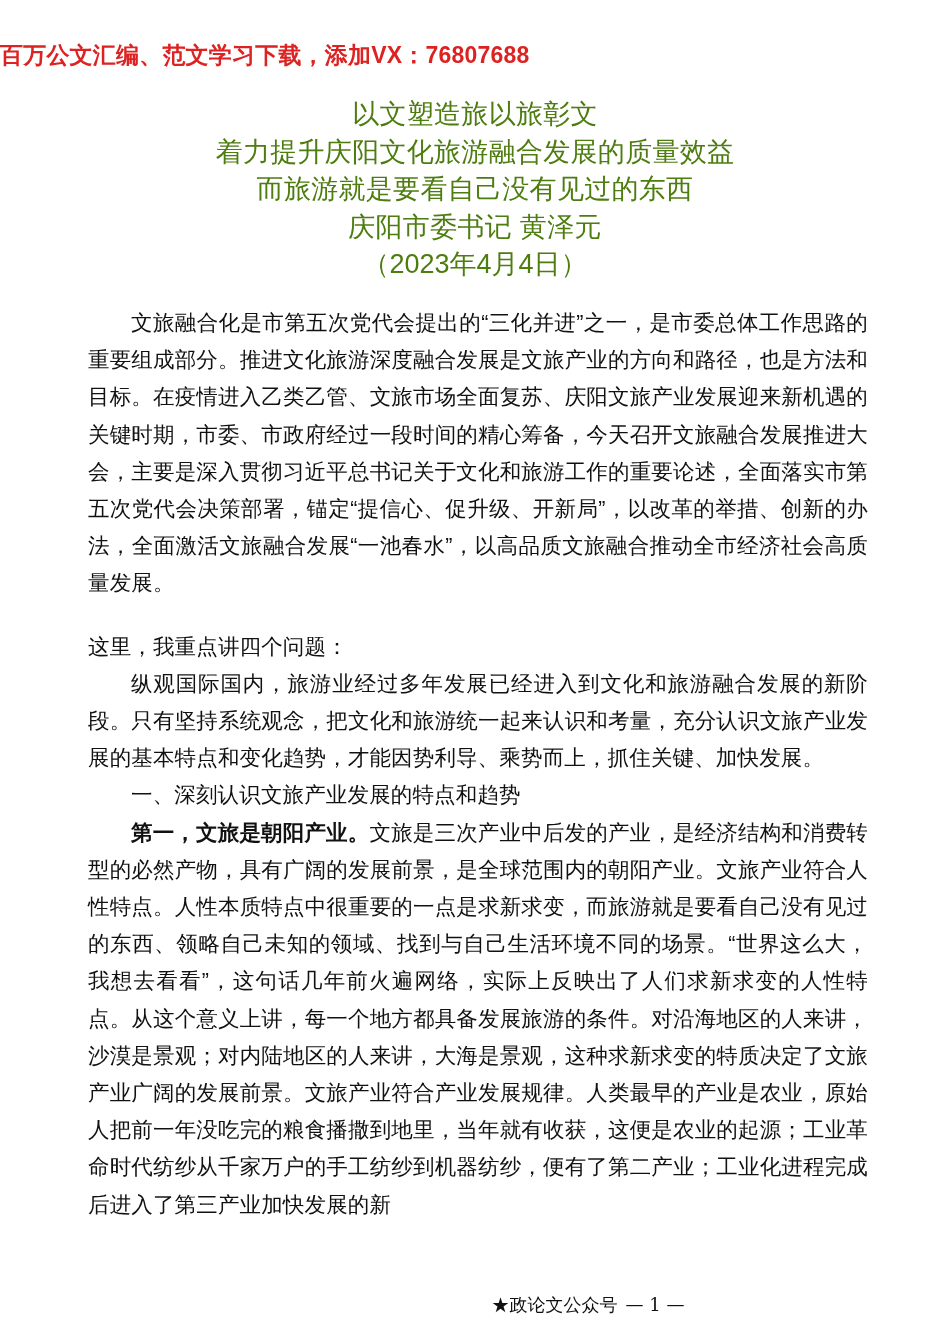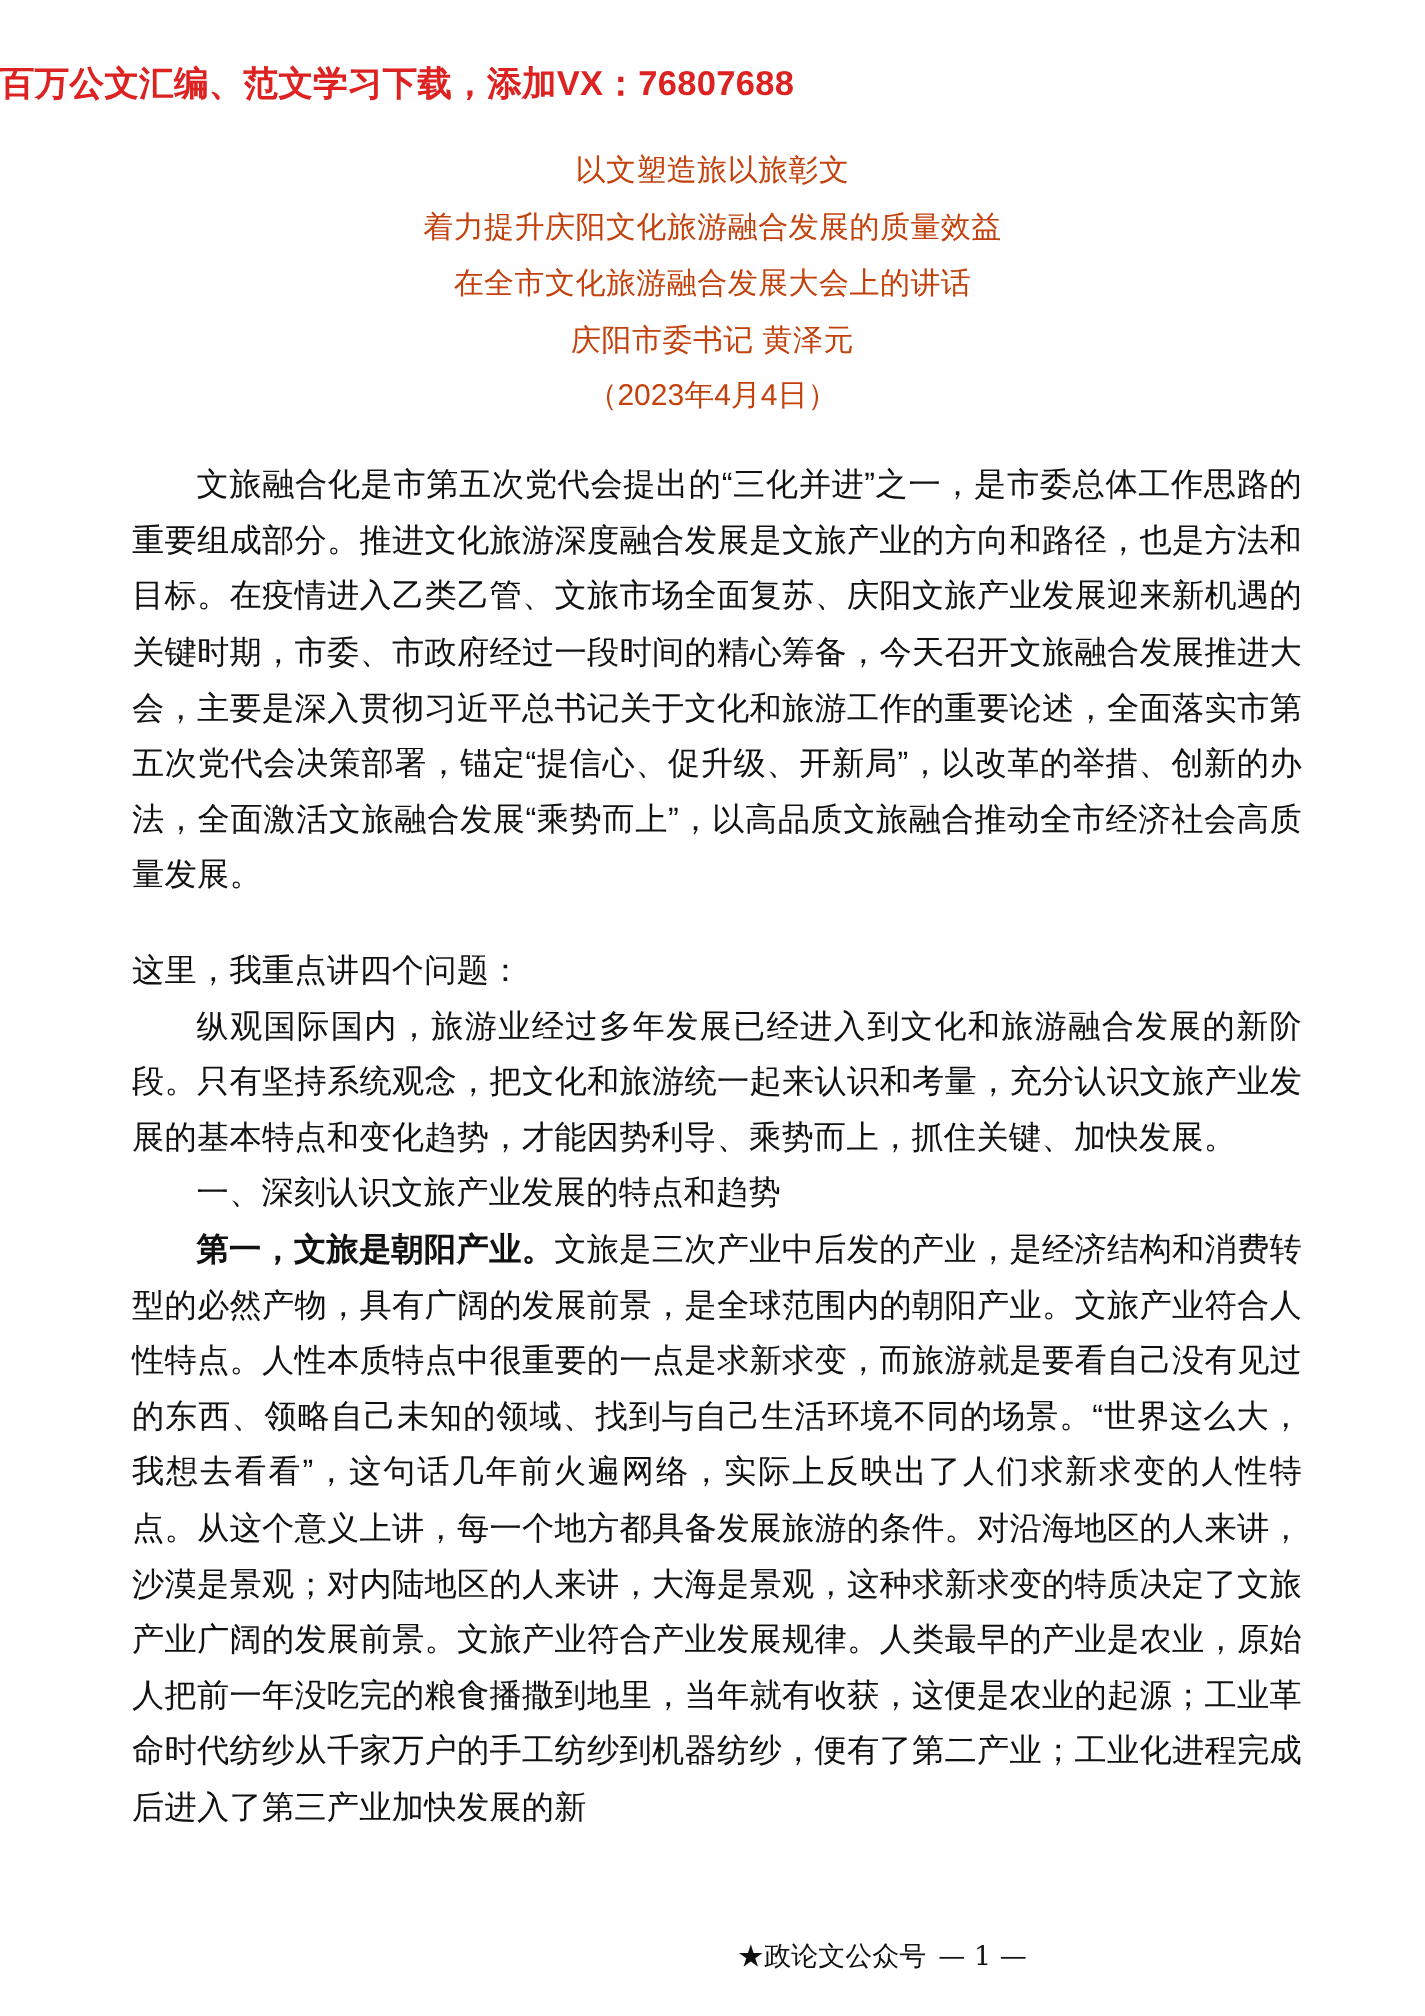--- a/index.html
+++ b/index.html
@@ -36,24 +36,24 @@
 
   
   .title-block {
     position: absolute;
     top: 96px;
     left: 0;
     width: 950px;
     text-align: center;
   }
   .title-line {
-    font-size: 20px;
+    font-size: 27px;
     line-height: 37.5px;
     letter-spacing: 0.3px;
-    color: #c2410c;
+    color: #4d7c0f;
     white-space: nowrap;
   }
   .title-line.author {
     letter-spacing: 0.3px;
   }
   .title-line.date {
     letter-spacing: 0px;
   }
 
   
@@ -107,28 +107,28 @@
 </head>
 <body>
 
 <div id="page">
 
   <div class="promo-banner">百万公文汇编、范文学习下载，添加VX：76807688</div>
 
   <div class="title-block">
     <div class="title-line">以文塑造旅以旅彰文</div>
     <div class="title-line">着力提升庆阳文化旅游融合发展的质量效益</div>
-    <div class="title-line">在全市文化旅游融合发展大会上的讲话</div>
+    <div class="title-line">而旅游就是要看自己没有见过的东西</div>
     <div class="title-line author">庆阳市委书记  黄泽元</div>
     <div class="title-line date">（2023年4月4日）</div>
   </div>
 
   <div class="body-text">
 
-    <p class="para indent2">文旅融合化是市第五次党代会提出的“三化并进”之一，是市委总体工作思路的重要组成部分。推进文化旅游深度融合发展是文旅产业的方向和路径，也是方法和目标。在疫情进入乙类乙管、文旅市场全面复苏、庆阳文旅产业发展迎来新机遇的关键时期，市委、市政府经过一段时间的精心筹备，今天召开文旅融合发展推进大会，主要是深入贯彻习近平总书记关于文化和旅游工作的重要论述，全面落实市第五次党代会决策部署，锚定“提信心、促升级、开新局”，以改革的举措、创新的办法，全面激活文旅融合发展“乘势而上”，以高品质文旅融合推动全市经济社会高质量发展。</p>
+    <p class="para indent2">文旅融合化是市第五次党代会提出的“三化并进”之一，是市委总体工作思路的重要组成部分。推进文化旅游深度融合发展是文旅产业的方向和路径，也是方法和目标。在疫情进入乙类乙管、文旅市场全面复苏、庆阳文旅产业发展迎来新机遇的关键时期，市委、市政府经过一段时间的精心筹备，今天召开文旅融合发展推进大会，主要是深入贯彻习近平总书记关于文化和旅游工作的重要论述，全面落实市第五次党代会决策部署，锚定“提信心、促升级、开新局”，以改革的举措、创新的办法，全面激活文旅融合发展“一池春水”，以高品质文旅融合推动全市经济社会高质量发展。</p>
 
     <p class="para noindent">这里，我重点讲四个问题：</p>
 
     <p class="para indent2">纵观国际国内，旅游业经过多年发展已经进入到文化和旅游融合发展的新阶段。只有坚持系统观念，把文化和旅游统一起来认识和考量，充分认识文旅产业发展的基本特点和变化趋势，才能因势利导、乘势而上，抓住关键、加快发展。</p>
 
     <p class="para indent2">一、深刻认识文旅产业发展的特点和趋势</p>
 
     <p class="para indent2"><span class="bold-lead">第一，文旅是朝阳产业。</span><span>文旅是三次产业中后发的产业，是经济结构和消费转型的必然产物，具有广阔的发展前景，是全球范围内的朝阳产业。文旅产业符合人性特点。人性本质特点中很重要的一点是求新求变，而旅游就是要看自己没有见过的东西、领略自己未知的领域、找到与自己生活环境不同的场景。“世界这么大，我想去看看”，这句话几年前火遍网络，实际上反映出了人们求新求变的人性特点。从这个意义上讲，每一个地方都具备发展旅游的条件。对沿海地区的人来讲，沙漠是景观；对内陆地区的人来讲，大海是景观，这种求新求变的特质决定了文旅产业广阔的发展前景。文旅产业符合产业发展规律。人类最早的产业是农业，原始人把前一年没吃完的粮食播撒到地里，当年就有收获，这便是农业的起源；工业革命时代纺纱从千家万户的手工纺纱到机器纺纱，便有了第二产业；工业化进程完成后进入了第三产业加快发展的新</span></p>
 
   </div>

